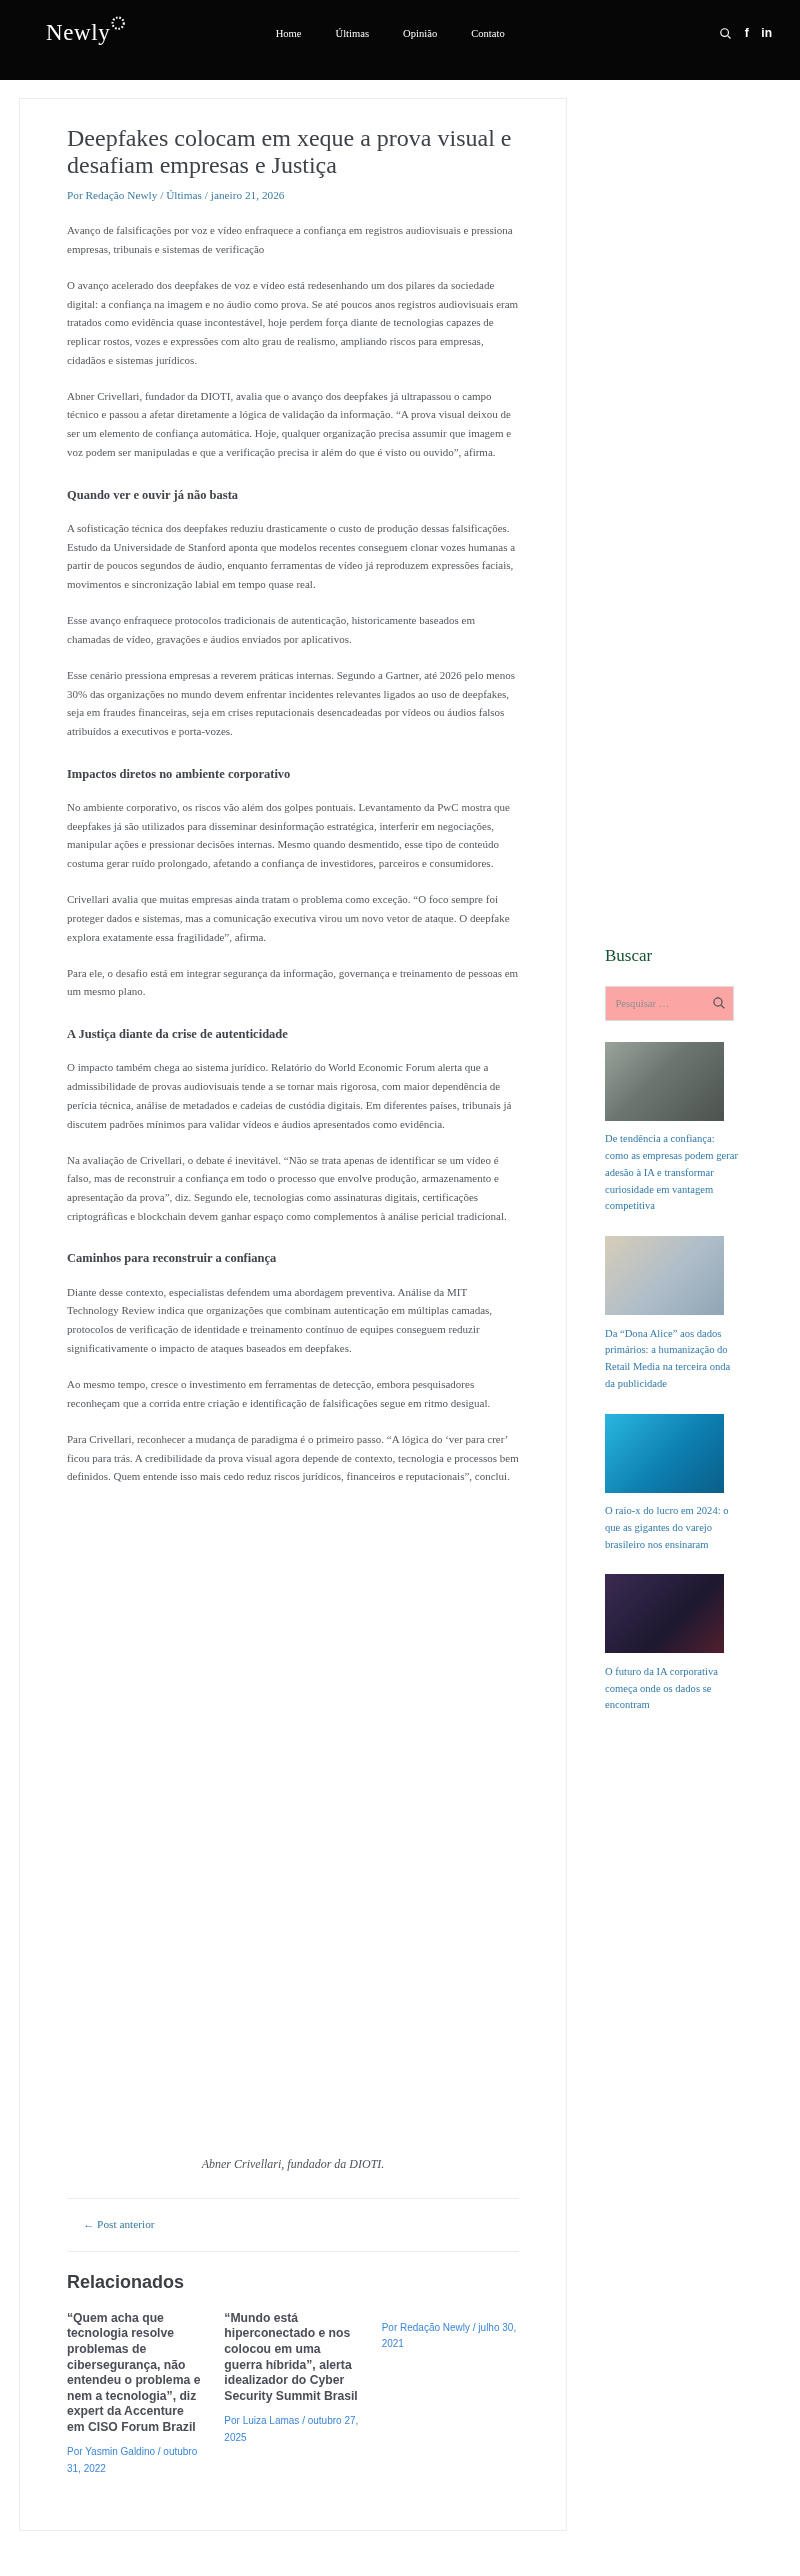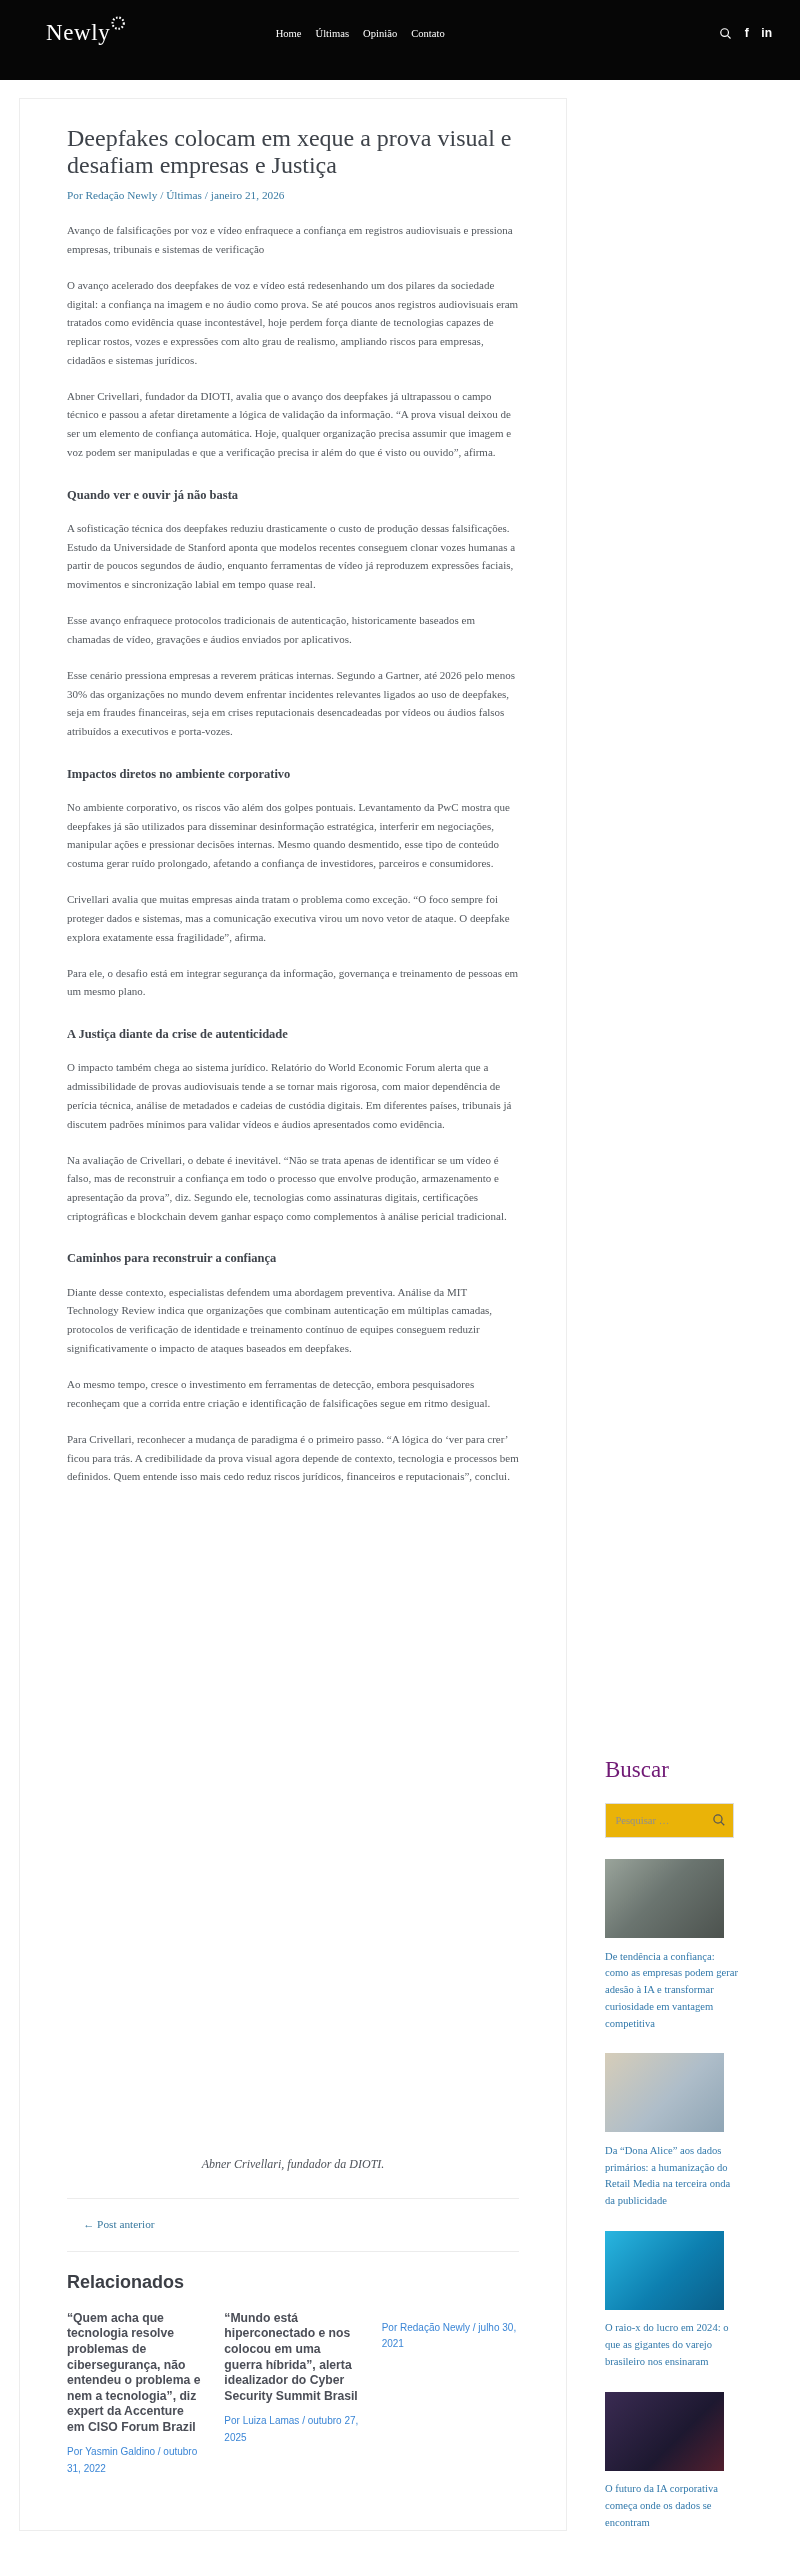--- a/index.html
+++ b/index.html
@@ -4,28 +4,28 @@
 <style>
   * { box-sizing: border-box; }
   html,body { margin:0; padding:0; background:#ffffff; }
   body { font-family:"Liberation Serif", serif; color:#54595f; }
   .viewport { width:801px; margin:0 auto; background:#fff; }
 
   
   .site-header { background:#060606; height:80px; display:flex; align-items:center; padding:0 29px 14px 46px; }
   .logo { position:relative; color:#fff; font-size:23px; letter-spacing:0.6px; text-decoration:none; padding-right:16.3px; cursor:pointer; }
   .logo-burst { position:absolute; top:-5px; right:0; width:16.3px; height:16.3px; }
-  .main-nav { display:flex; gap:14px; margin-left:149px; }
+  .main-nav { display:flex; gap:34px; margin-left:149px; }
   .main-nav a { color:#ffffff; text-decoration:none; font-size:10.6px; cursor:pointer; }
   .header-icons { margin-left:auto; display:flex; align-items:center; gap:12.5px; }
   .hicon { color:#fff; cursor:pointer; display:inline-flex; align-items:center; justify-content:center; }
   .glyph { font-family:"Liberation Sans", sans-serif; font-weight:bold; font-size:12px; line-height:1; }
 
   
-  .page { display:flex; align-items:flex-end; padding:17.5px 19px 0 19px; }
+  .page { display:flex; align-items:center; padding:17.5px 19px 0 19px; }
   .card { width:548px; background:#fff; border:0.6px solid #ededed; padding:26px 47px 53px 47px; }
   .sidebar { width:133px; margin-left:38px; padding-top:31px; }
 
   
   .post-title { font-size:24px; line-height:1.16; color:#3e434a; font-weight:normal; margin:0 0 8.8px 0; }
   .byline { font-size:11.3px; color:#3a7ba3; margin-bottom:20px; }
   .byline a { color:#3a7ba3; text-decoration:none; cursor:pointer; }
   .lede { font-size:11.3px; line-height:1.68; margin:0 0 17.5px 0; }
   .post-body p { font-size:11px; line-height:1.7; margin:0 0 17.5px 0; }
   .post-body h2 { font-size:12.5px; color:#40454c; margin:26px 0 16.3px 0; }
@@ -37,23 +37,23 @@
 
   
   .related { margin-top:20px; }
   .related-heading { font-family:"Liberation Sans", sans-serif; font-size:18px; font-weight:bold; color:#3c3f46; margin:0 0 17.5px 0; }
   .rel-grid { display:flex; gap:20px; }
   .rel-item { flex:1; }
   .rel-title { font-family:"Liberation Sans", sans-serif; font-weight:bold; font-size:12.2px; line-height:1.28; color:#4b4e57; text-decoration:none; display:block; cursor:pointer; }
   .rel-meta { font-family:"Liberation Sans", sans-serif; font-size:10px; line-height:1.65; color:#3b86d6; text-decoration:none; display:block; margin-top:8.8px; cursor:pointer; }
 
   
-  .sb-heading { font-size:23px; color:#701a75; font-weight:normal; margin:0 0 20px 0; }
+  .sb-heading { font-size:17px; color:#14532d; font-weight:normal; margin:0 0 20px 0; }
   .search-box { position:relative; width:129px; }
-  .search-box input { width:100%; height:35px; border:0.6px solid #dcdcdc; background:#eab308; padding:0 26px 0 9.4px; font-family:"Liberation Serif", serif; font-size:10.6px; color:#444; outline:none; }
+  .search-box input { width:100%; height:35px; border:0.6px solid #dcdcdc; background:#fca5a5; padding:0 26px 0 9.4px; font-family:"Liberation Serif", serif; font-size:10.6px; color:#444; outline:none; }
   .search-box input::placeholder { color:#8f8f8f; }
   .search-submit { position:absolute; right:7.5px; top:10px; width:15px; height:15px; background:none; border:none; padding:0; cursor:pointer; }
   .sb-post { margin-top:21px; }
   .sb-post:first-of-type { margin-top:34px; }
   .thumb { width:119px; height:79px; display:block; margin-bottom:10.6px; cursor:pointer; }
   .thumb1 { background:linear-gradient(135deg,#9aa49b,#6b7570 45%,#4c524e); }
   .thumb2 { background:linear-gradient(135deg,#d6cdb9,#aebdc9 55%,#8fa5b5); }
   .thumb3 { background:linear-gradient(135deg,#e8e4df,#c2c8cf 50%,#8e9aa6); }
   .thumb4 { background:linear-gradient(135deg,#29b6e0,#0d7fb0 55%,#0a5e89); }
   .thumb5 { background:linear-gradient(135deg,#3a2b52,#1d1830 60%,#521f2e); }

